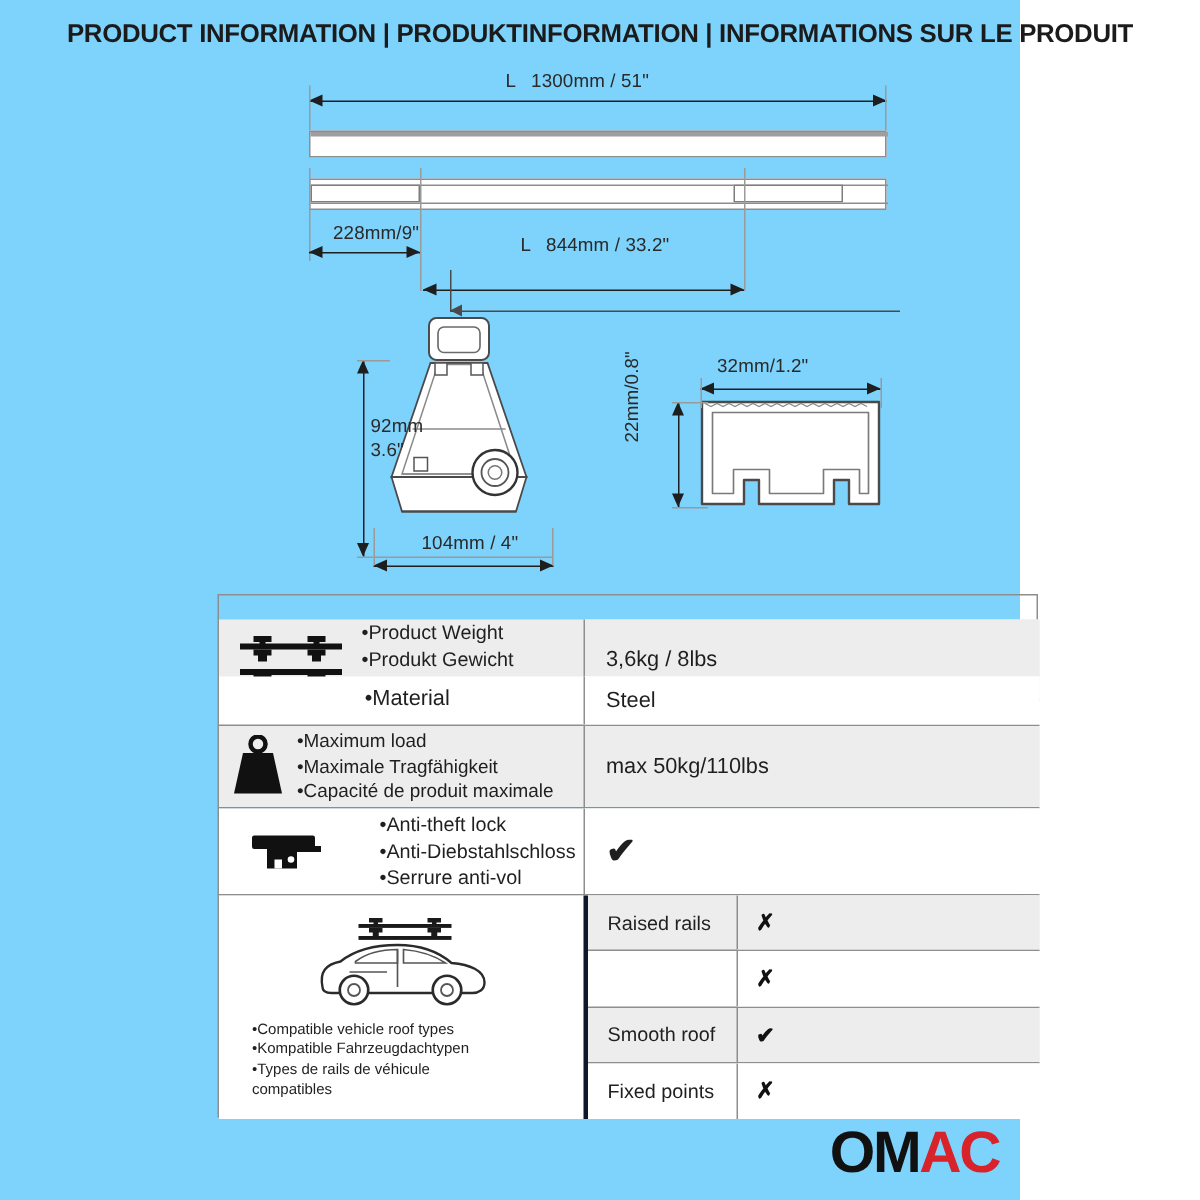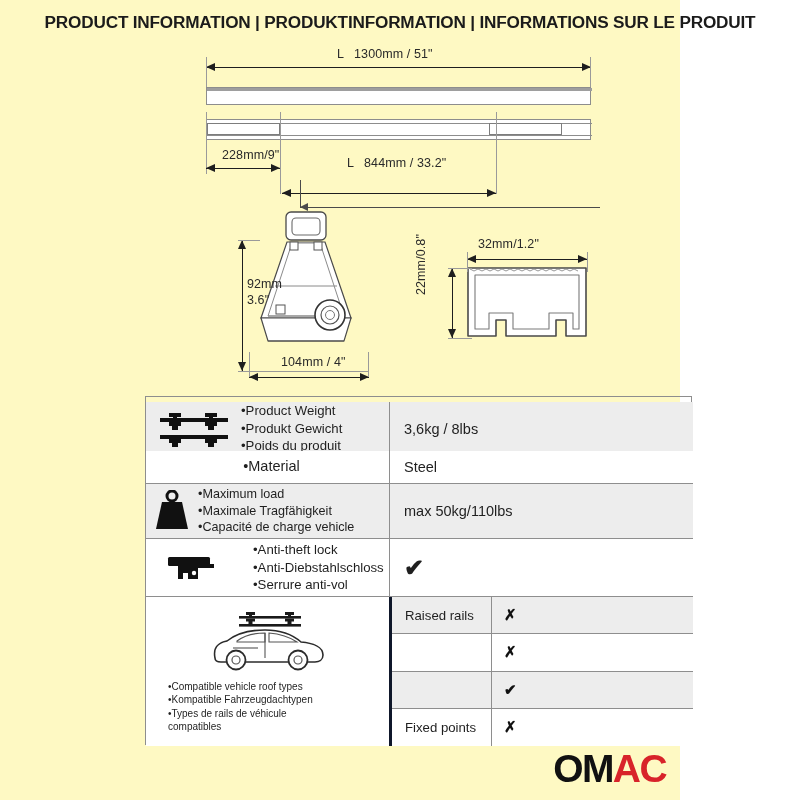--- a/index.html
+++ b/index.html
@@ -8,21 +8,21 @@
     width: 800px; height: 800px;
     background: #ffffff;
     font-family: "Liberation Sans", sans-serif;
     color: #222222;
     overflow: hidden;
   }
   #page {
     position: relative;
     width: 680px;
     height: 800px;
-    background: #fef9c3;
+    background: #7dd3fc;
     text-decoration: underline;
   }
 
   
   #title-bar {
     position: absolute;
     left: 0; top: 12px;
     width: 800px;
     text-align: center;
   }
@@ -325,21 +325,21 @@
         <div class="head up"></div>
         <div class="head down"></div>
     </div>
     <div class="hline" style="left:448px; top:268px; width:24px;"></div>
     <div class="hline" style="left:448px; top:338px; width:24px;"></div>
     <div class="dim-label" style="left:414px; top:295px; transform:rotate(-90deg); transform-origin:left top; white-space:nowrap;">22mm/0.8"</div>
   </div>
 
   <div id="spec-table">
 
-    <div class="srow shade" style="top:5px; height:54px;padding-left:20px;">
+    <div class="srow shade" style="top:16px; height:54px;padding-left:20px;">
       <div class="scell-icon">
         <div class="icon-box">
           <svg width="72" height="40" viewBox="0 0 72 40">
             <rect x="2" y="9" width="68" height="4" fill="#111"></rect>
             <rect x="2" y="26" width="68" height="4" fill="#111"></rect>
             <path d="M11 4 h12 v4 h-4 v3 h-4 v-3 h-4 z" fill="#111"></path>
             <path d="M47 4 h12 v4 h-4 v3 h-4 v-3 h-4 z" fill="#111"></path>
             <path d="M11 13 h12 v4 h-3 v4 h-6 v-4 h-3 z" fill="#111"></path>
             <path d="M47 13 h12 v4 h-3 v4 h-6 v-4 h-3 z" fill="#111"></path>
             <path d="M11 30 h12 v4 h-3 v4 h-6 v-4 h-3 z" fill="#111"></path>
@@ -368,21 +368,21 @@
       <div class="scell-icon">
         <div class="icon-box" style="flex:0 0 52px; width:52px;">
           <svg width="40" height="42" viewBox="0 0 40 42">
             <circle cx="20" cy="6" r="5" fill="none" stroke="#111" stroke-width="3"></circle>
             <path d="M10 12 h20 l6 27 h-32 z" fill="#111"></path>
           </svg>
         </div>
         <div class="label-block" style="font-size:12.6px;">
           <div>•Maximum load</div>
           <div>•Maximale Tragfähigkeit</div>
-          <div>•Capacité de charge vehicle</div>
+          <div>•Capacité de produit maximale</div>
         </div>
       </div>
       <div class="scell-val shade">max 50kg/110lbs</div>
     </div>
 
     <div class="srow plain" style="top:142px; height:58px;">
       <div class="scell-icon">
         <div class="icon-box">
           <svg width="60" height="34" viewBox="0 0 60 34">
             <rect x="4" y="6" width="42" height="9" rx="1.5" fill="#111"></rect>
@@ -435,20 +435,21 @@
 
       <div id="roof-sub">
         <div class="roof-row shade" style="top:0px;">
           <div class="roof-name">Raised rails</div>
           <div class="roof-mark shade">✗</div>
         </div>
         <div class="roof-row plain" style="top:37.25px;">
           <div class="roof-mark plain">✗</div>
         </div>
         <div class="roof-row shade" style="top:74.5px;">
+          <div class="roof-name">Smooth roof</div>
           <div class="roof-mark shade">✔</div>
         </div>
         <div class="roof-row lastr plain" style="top:111.75px; height:37.25px;">
           <div class="roof-name">Fixed points</div>
           <div class="roof-mark plain">✗</div>
         </div>
       </div>
     </div>
   </div>
 

